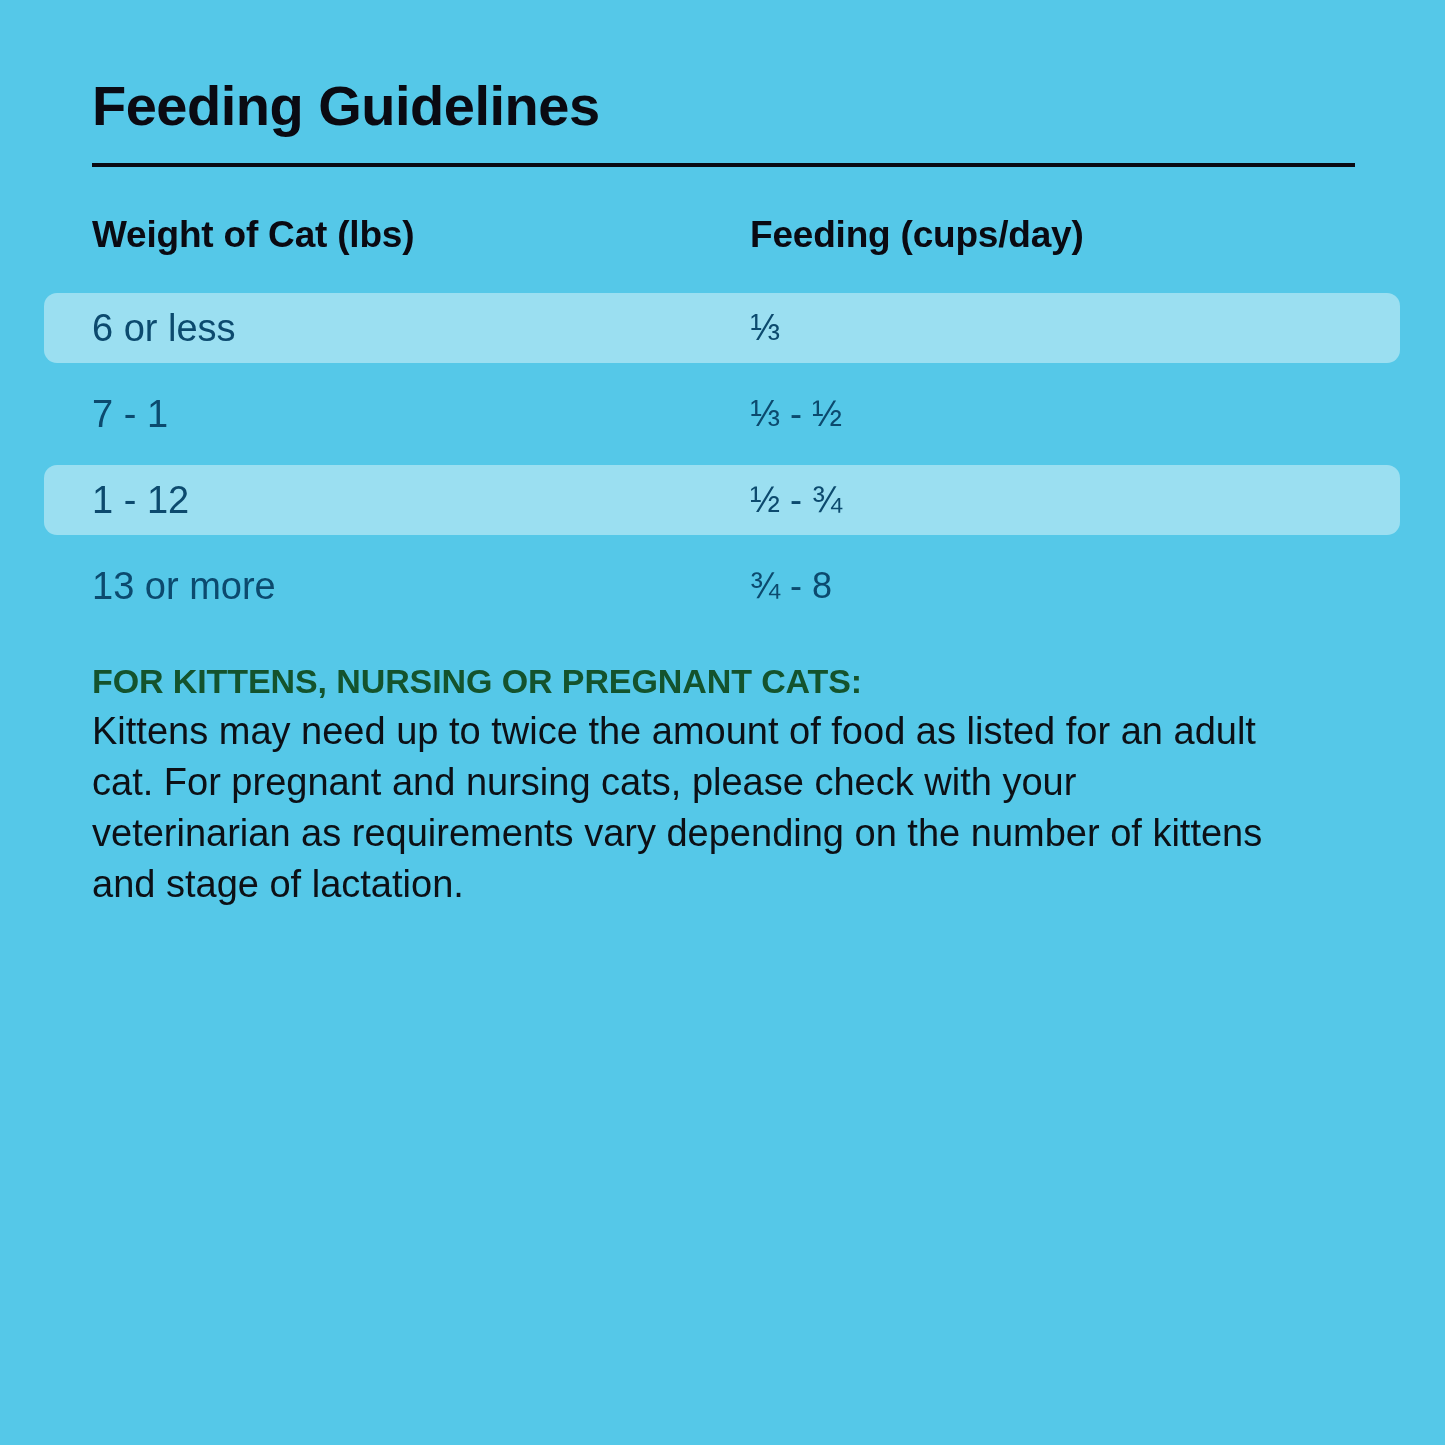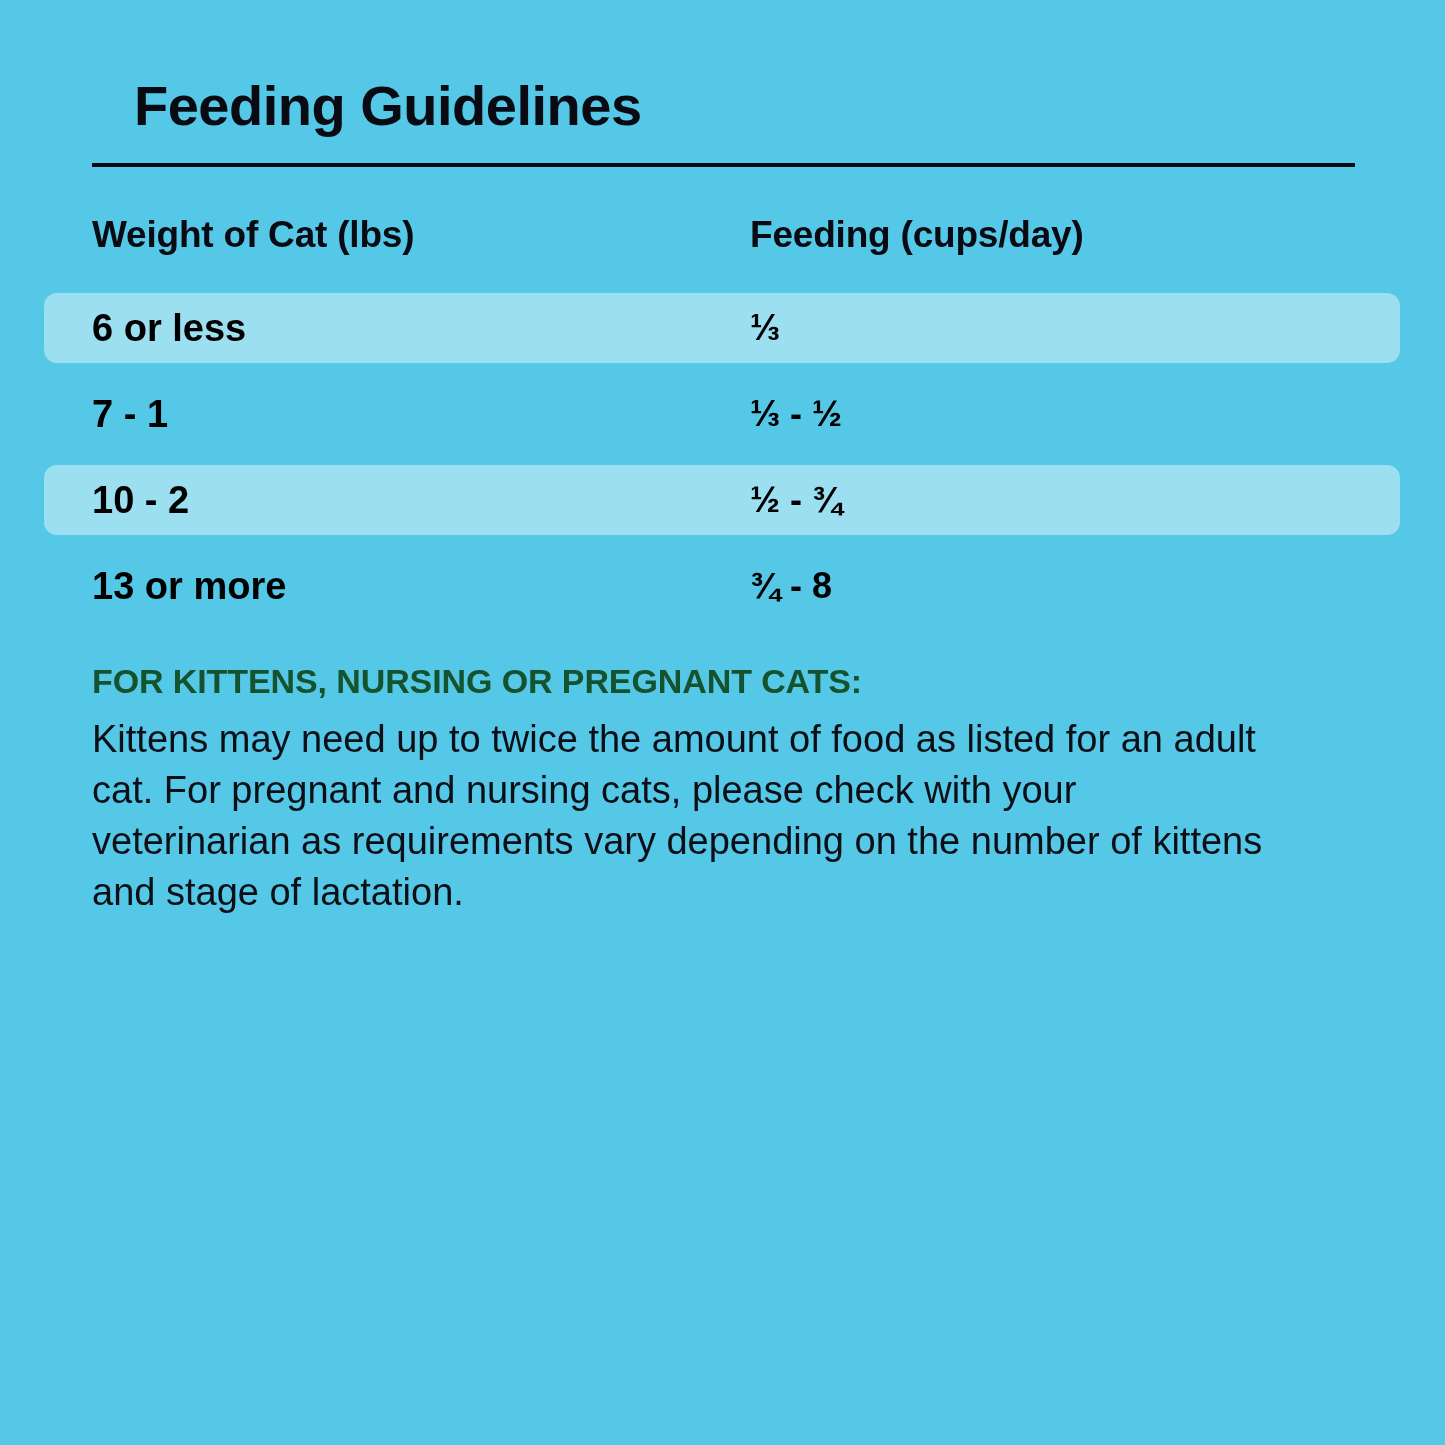--- a/index.html
+++ b/index.html
@@ -26,21 +26,20 @@
   .title {
     position: absolute;
     left: 92px;
     top: 78px;
     font-size: 56px;
     font-weight: 700;
     letter-spacing: -0.5px;
     line-height: 1.0;
     color: #0A0A12;
     white-space: nowrap;
-    margin-left: 42px;
   }
 
   .title-rule {
     position: absolute;
     left: 92px;
     top: 163px;
     width: 1263px;
     height: 4px;
     background: #0A0A12;
   }
@@ -91,23 +90,23 @@
   }
 
   .trow.alt .band {
     background: #9BDFF1;
   }
 
   .cell {
     position: absolute;
     top: 9px;
     font-size: 38px;
-    font-weight: 700;
+    font-weight: 400;
     letter-spacing: 0px;
-    color: #000000;
+    color: #0c4a6e;
     white-space: nowrap;
     line-height: 52px;
   }
 
   .cell.serving {
     font-size: 36px;
   }
 
   
   .note {
@@ -120,21 +119,21 @@
   .note-heading {
     font-size: 34px;
     font-weight: 700;
     letter-spacing: -0.1px;
     color: #14532d;
     line-height: 48px;
     white-space: nowrap;
   }
 
   .note-body {
-    margin-top: 9px;
+    margin-top: 1px;
     font-size: 38px;
     font-weight: 400;
     color: #0C1016;
     line-height: 51px;
     width: 1175px;
   }
 </style>
 </head>
 <body>
 
@@ -160,21 +159,21 @@
       </div>
 
       <div class="trow">
         <div class="band"></div>
         <div class="cell col-1">7 - 1</div>
         <div class="cell serving col-2">⅓ - ½</div>
       </div>
 
       <div class="trow alt">
         <div class="band"></div>
-        <div class="cell col-1">10 - 2</div>
+        <div class="cell col-1">1 - 12</div>
         <div class="cell serving col-2">½ - ¾</div>
       </div>
 
       <div class="trow">
         <div class="band"></div>
         <div class="cell col-1">13 or more</div>
         <div class="cell serving col-2">¾ - 8</div>
       </div>
 
     </div>

